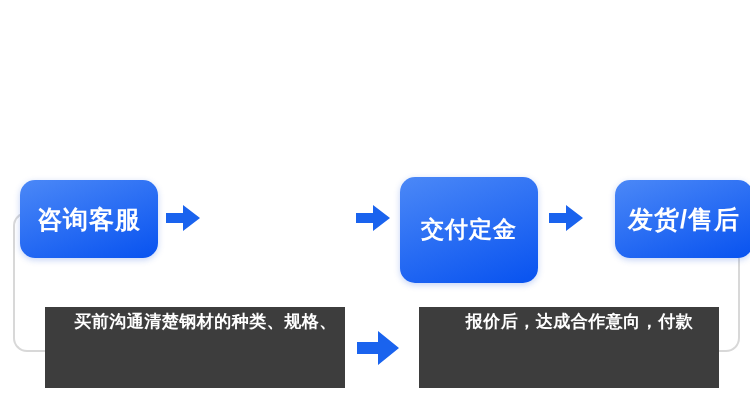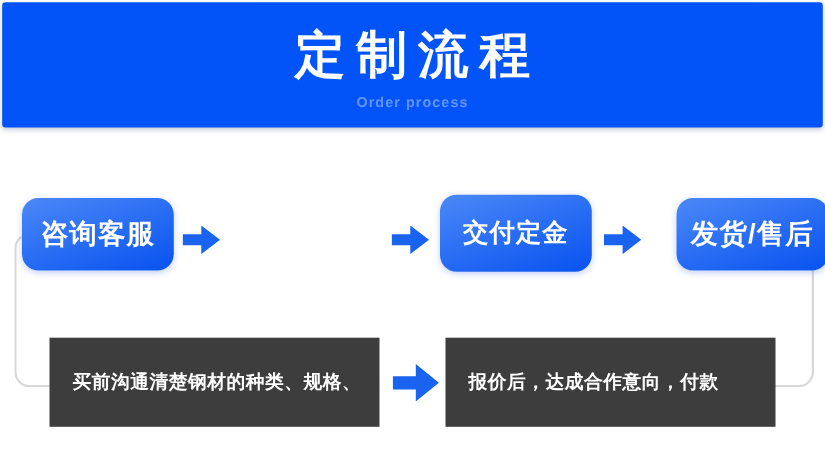--- a/index.html
+++ b/index.html
@@ -64,80 +64,75 @@
     width: 92px;
     border-left: none;
     border-radius: 0 14px 14px 0;
   }
 
   
   .step {
     position: absolute;
     top: 180px;
     width: 138px;
-    height: 66px;
+    height: 78px;
     border-radius: 15px;
     background: linear-gradient(160deg, #4b88f7 0%, #0b55f0 95%);
     color: #ffffff;
     font-weight: 700;
     display: flex;
     flex-direction: column;
     align-items: center;
     justify-content: center;
     z-index: 2;
     box-shadow: 0 2px 6px rgba(20, 80, 220, 0.25);
   }
   .step .line { font-size: 25px; line-height: 1.3; letter-spacing: 1px; white-space: nowrap; }
   .step.two-line .line { font-size: 23px; line-height: 1.35; }
   .step1 { left: 20px; }
   .step2 { left: 208px; }
-  .step3 { left: 400px; top: 177px; height: 70px; }
+  .step3 { left: 400px; top: 177px; height: 106px; }
   .step4 { left: 595px; margin-left: 20px; }
 
   
   .arrow { position: absolute; z-index: 1; }
   .arrow svg { display: block; }
   .arrow-1 { left: 166px; top: 205px; }
   .arrow-2 { left: 356px; top: 205px; }
   .arrow-3 { left: 549px; top: 205px; }
   .arrow-bottom { left: 357px; top: 331px; }
 
   
   .note {
     position: absolute;
     top: 307px;
     width: 300px;
     height: 81px;
     background: #3d3d3d;
     color: #ffffff;
     display: flex;
-    flex-direction: column;
     justify-content: center;
     padding-left: 21px;
     z-index: 2;
   }
   .note .note-line {
     font-size: 17px;
     font-weight: 700;
     line-height: 1.75;
     letter-spacing: 0.5px;
     white-space: nowrap;
   }
   .note-left { left: 45px; }
-  .note-right { left: 405px; }
+  .note-right { left: 419px; }
 </style>
 </head>
 <body>
 
 <div class="canvas">
 
-  <div class="header">
-    <div class="header-title">定制流程</div>
-    <div class="header-subtitle">Order process</div>
-  </div>
 
   <div class="connector connector-left"></div>
   <div class="connector connector-right"></div>
 
   <div class="step step1">
     <span class="line">咨询客服</span>
   </div>
 
   <div class="arrow arrow-1">
     <svg width="34" height="26" viewBox="0 0 34 26">

